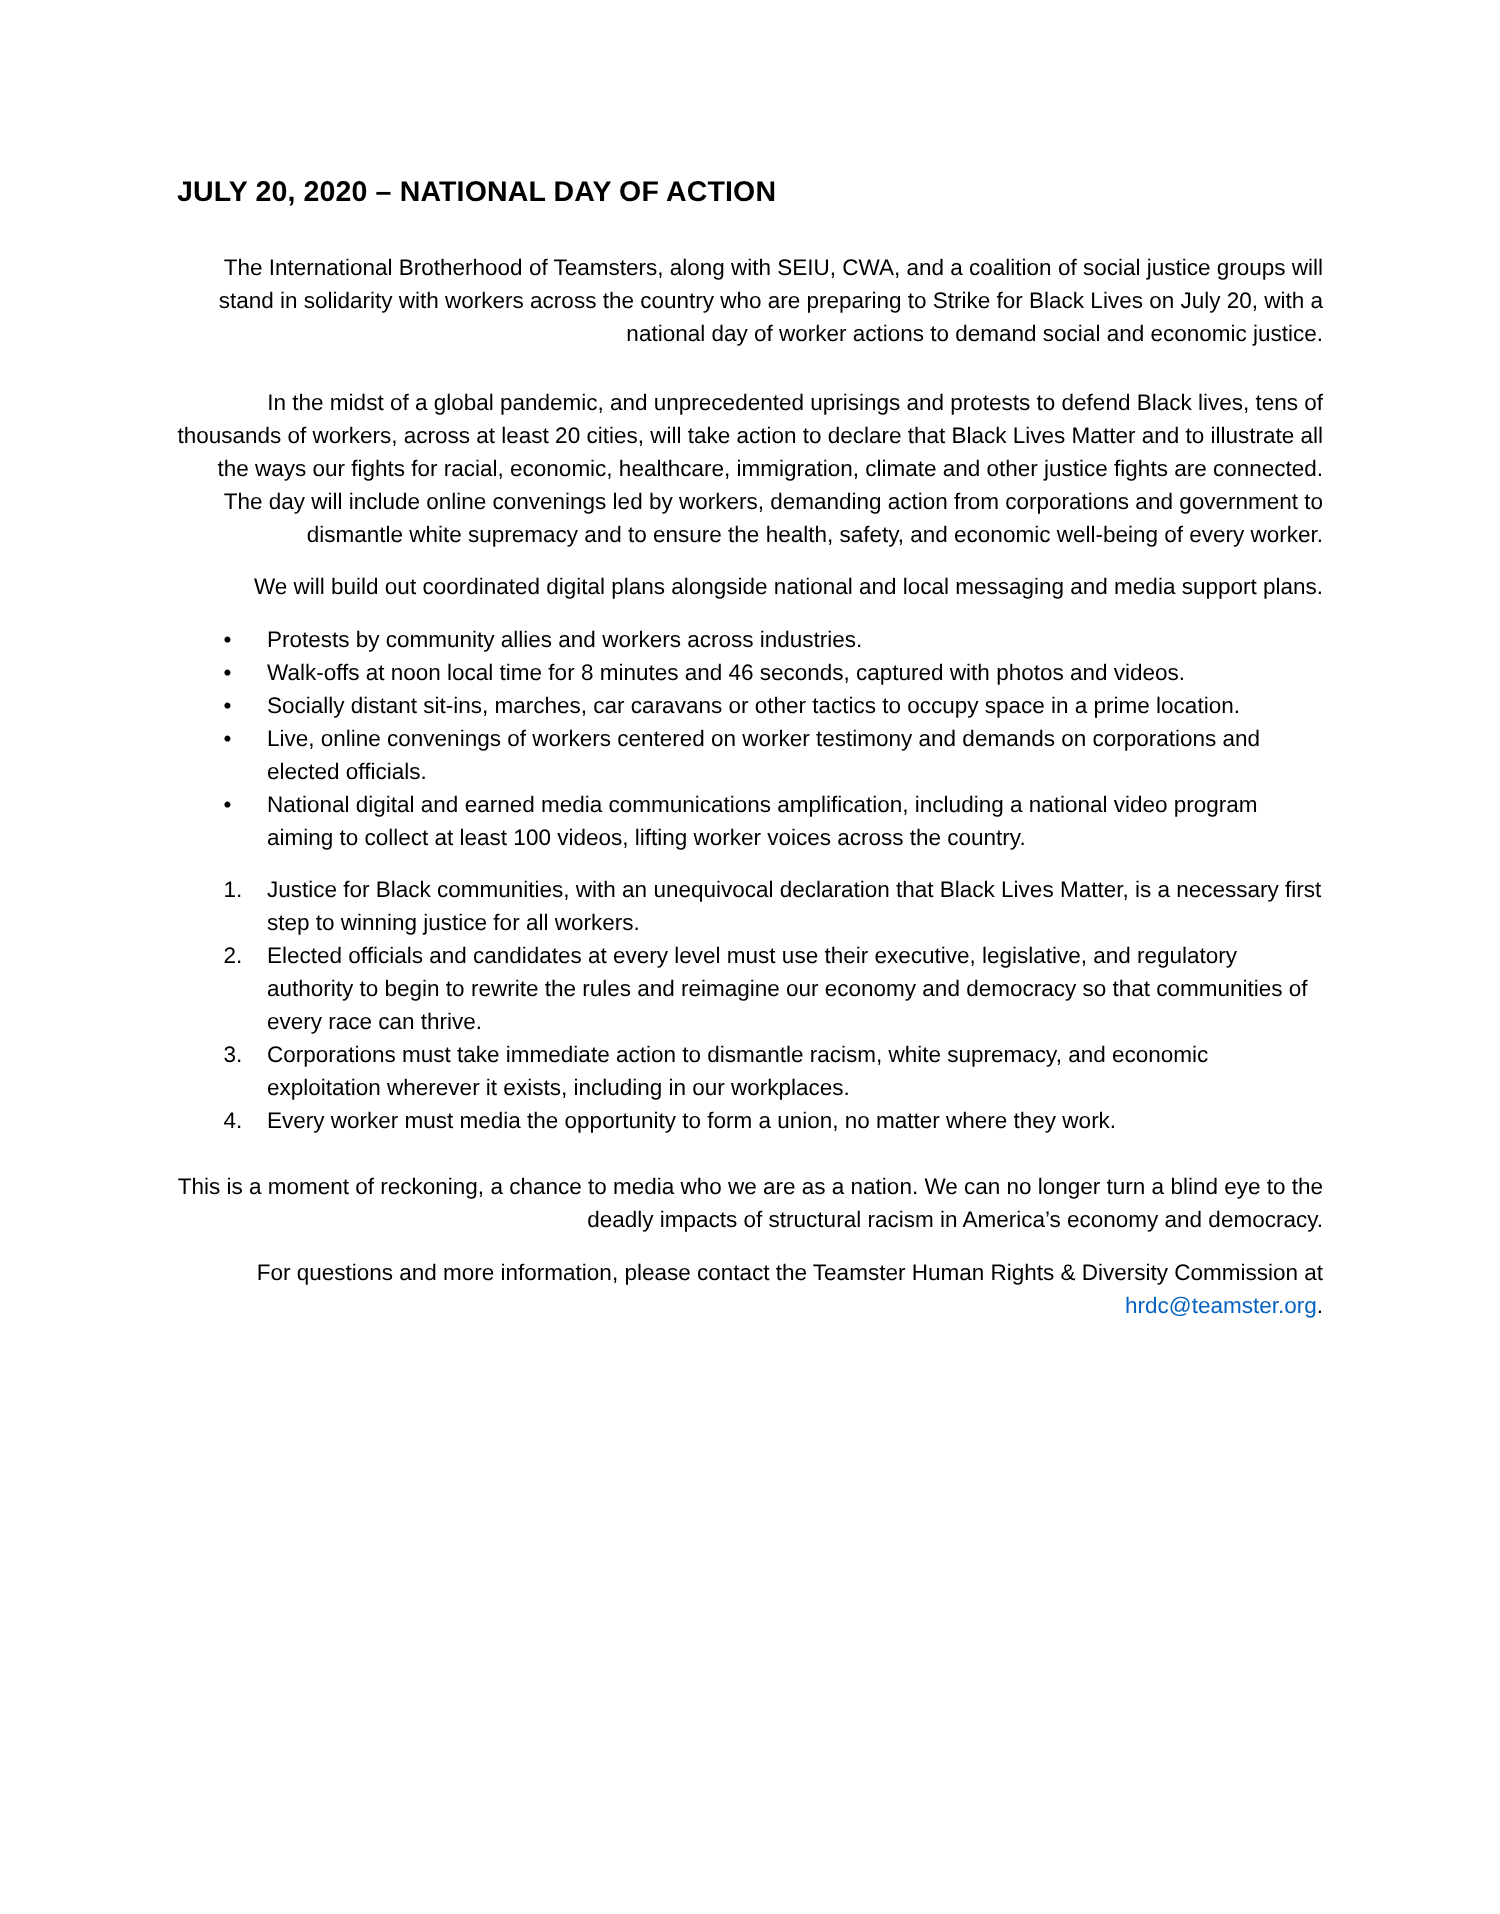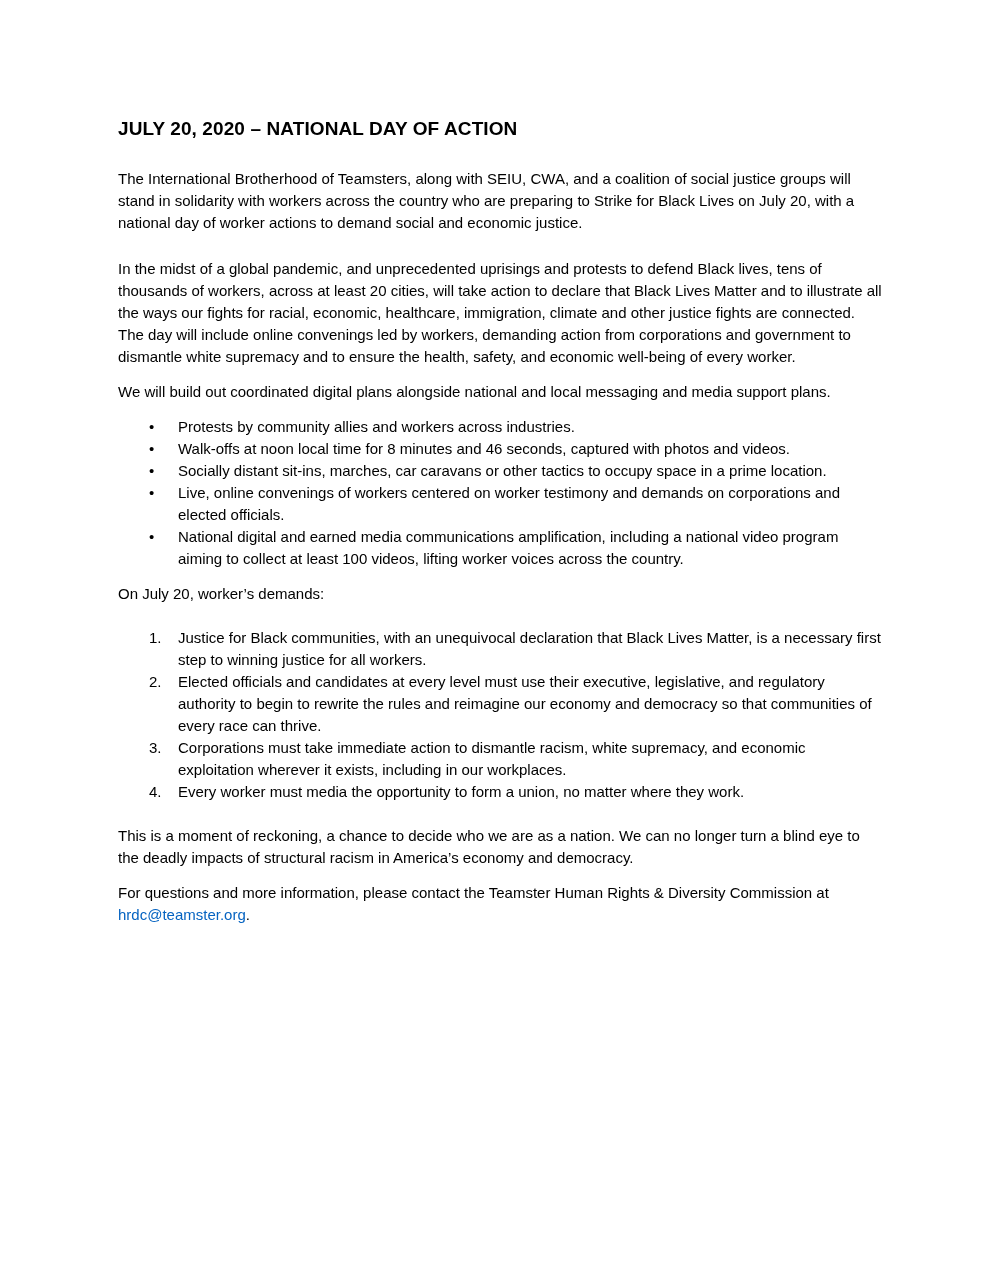--- a/index.html
+++ b/index.html
@@ -22,20 +22,21 @@
     font-size: 19px;
     font-weight: 700;
     letter-spacing: 0.1px;
     margin: 0 0 28px 0;
     color: #000000;
   }
   .para {
     font-size: 15px;
     line-height: 22px;
     margin: 0 0 13px 0;
+    text-align: right;
   }
   .para.gap-lg { margin-bottom: 24px; }
   .list {
     margin: 0 0 13px 0;
     padding: 0;
   }
   .list-item {
     position: relative;
     padding-left: 60px;
     font-size: 15px;
@@ -88,40 +89,39 @@
     <div class="list-item">
       <span class="marker bullet-glyph">•</span>
       <span>Live, online convenings of workers centered on worker testimony and demands on corporations and elected officials.</span>
     </div>
     <div class="list-item">
       <span class="marker bullet-glyph">•</span>
       <span>National digital and earned media communications amplification, including a national video program aiming to collect at least 100 videos, lifting worker voices across the country.</span>
     </div>
   </div>
 
-  <p class="demands-heading">On July 20, worker’s demands:</p>
 
   <div class="list numbered">
     <div class="list-item">
       <span class="marker">1.</span>
       <span>Justice for Black communities, with an unequivocal declaration that Black Lives Matter, is a necessary first step to winning justice for all workers.</span>
     </div>
     <div class="list-item">
       <span class="marker">2.</span>
       <span>Elected officials and candidates at every level must use their executive, legislative, and regulatory authority to begin to rewrite the rules and reimagine our economy and democracy so that communities of every race can thrive.</span>
     </div>
     <div class="list-item">
       <span class="marker">3.</span>
       <span>Corporations must take immediate action to dismantle racism, white supremacy, and economic exploitation wherever it exists, including in our workplaces.</span>
     </div>
     <div class="list-item">
       <span class="marker">4.</span>
       <span>Every worker must media the opportunity to form a union, no matter where they work.</span>
     </div>
   </div>
 
-  <p class="para">This is a moment of reckoning, a chance to decide who we are as a nation. We can no longer turn a blind eye to the deadly impacts of structural racism in America’s economy and democracy.</p>
+  <p class="para">This is a moment of reckoning, a chance to media who we are as a nation. We can no longer turn a blind eye to the deadly impacts of structural racism in America’s economy and democracy.</p>
 
   <p class="para">
     <span>For questions and more information, please contact the Teamster Human Rights &amp; Diversity Commission at </span><a class="contact-link" style="color: rgb(5, 99, 193);">hrdc@teamster.org</a><span>.</span>
   </p>
 
 </div>
 
 </body></html>

